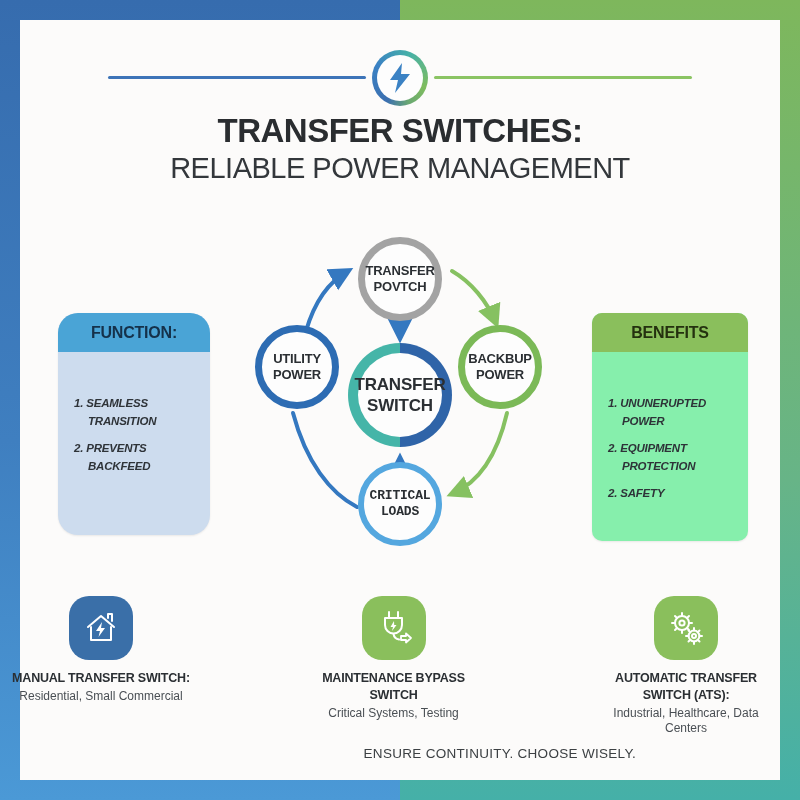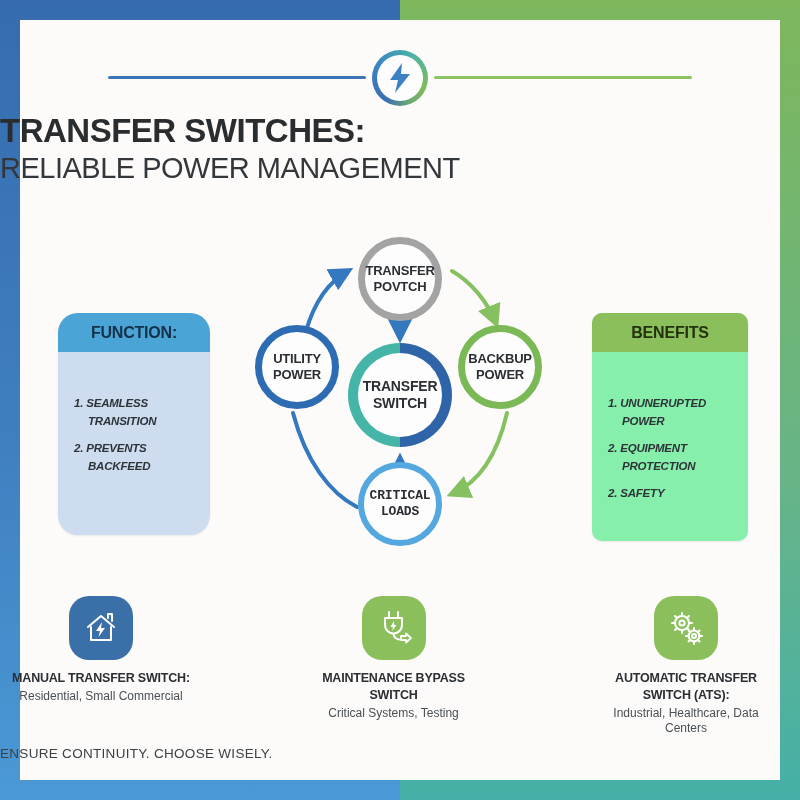--- a/index.html
+++ b/index.html
@@ -18,38 +18,38 @@
   .divider{position:absolute;top:76px;height:3px;border-radius:2px;}
   .divider.left{left:108px;width:258px;background:#3d74b8;}
   .divider.right{left:434px;width:258px;background:#8bc463;}
   .bolt-badge{
     position:absolute;left:372px;top:50px;width:56px;height:56px;border-radius:50%;
     background:conic-gradient(from 210deg,#3b6fb0,#3b82c4 90deg,#45b0a8 170deg,#7fbd5e 260deg,#6aa872 310deg,#3b6fb0 360deg);
     display:flex;align-items:center;justify-content:center;
   }
   .bolt-badge::before{content:"";position:absolute;inset:5px;border-radius:50%;background:#fdfdfd;}
   .bolt-badge svg{position:relative;z-index:1;}
-  .title-block{position:absolute;left:0;top:112px;width:800px;text-align:left;color:#2a2d30;}
+  .title-block{position:absolute;left:0;top:112px;width:800px;text-align:center;color:#2a2d30;}
   .title-line1{font-size:33px;font-weight:bold;letter-spacing:-.5px;line-height:1.15;}
   .title-line2{font-size:29px;font-weight:normal;letter-spacing:-.5px;line-height:1.25;color:#33373b;}
 
   
   .circle{
     position:absolute;border-radius:50%;background:#fdfdfd;
     display:flex;align-items:center;justify-content:center;text-align:center;
     font-weight:bold;color:#2b2f33;font-size:13px;line-height:1.25;letter-spacing:-.2px;
   }
   .c-top{left:358px;top:237px;width:70px;height:70px;border:7px solid #a3a3a3;}
   .c-left{left:255px;top:325px;width:70px;height:70px;border:7px solid #2d6cb3;}
   .c-right{left:458px;top:325px;width:70px;height:70px;border:7px solid #7bb957;}
   .c-bottom{left:358px;top:462px;width:72px;height:72px;border:6px solid #54a7df;font-family:Liberation Mono, monospace;}
   .c-center{
     left:348px;top:343px;width:104px;height:104px;border:none;
     background:conic-gradient(#2f64a8 0 50%,#45b5a8 50% 100%);
-    font-size:14px;
+    font-size:17px;
   }
   .c-center::before{content:"";position:absolute;inset:10px;border-radius:50%;background:#fdfdfd;}
   .c-center span{position:relative;z-index:1;}
   .arrow-layer{position:absolute;left:0;top:0;width:800px;height:800px;pointer-events:none;}
 
   
   .panel{position:absolute;border-radius:10px;overflow:hidden;box-shadow:0 1px 2px rgba(0,0,0,.08);}
   .panel-function{left:58px;top:313px;width:152px;height:222px;background:#cddcee;border-radius:20px;}
   .panel-benefits{left:592px;top:313px;width:156px;height:228px;background:#86efac;}
   .panel-header{height:39px;display:flex;align-items:center;justify-content:center;
@@ -65,21 +65,21 @@
   
   .types-row{position:absolute;left:0;top:596px;width:787px;display:flex;justify-content:space-between;}
   .type-col{width:186px;margin:0 8px;display:flex;flex-direction:column;align-items:center;text-align:center;}
   .squircle{width:64px;height:64px;border-radius:20px;display:flex;align-items:center;justify-content:center;}
   .sq-blue{background:#3a6fa8;}
   .sq-green{background:#8abf5c;}
   .type-title{margin-top:10px;font-weight:bold;font-size:12.5px;color:#2b2f33;line-height:1.35;letter-spacing:-.2px;}
   .type-sub{margin-top:2px;font-size:12px;color:#4a4f54;line-height:1.3;}
 
   
-  .footer{position:absolute;left:0;top:746px;width:636px;text-align:left;
+  .footer{position:absolute;left:0;top:746px;width:636px;text-align:right;
     font-size:13.5px;color:#3c4043;letter-spacing:.3px;}
 </style>
 </head>
 <body>
 
 <div class="frame-half frame-left"></div>
 <div class="frame-half frame-right"></div>
 <div class="inner"></div>
 
 <div class="divider left"></div>

